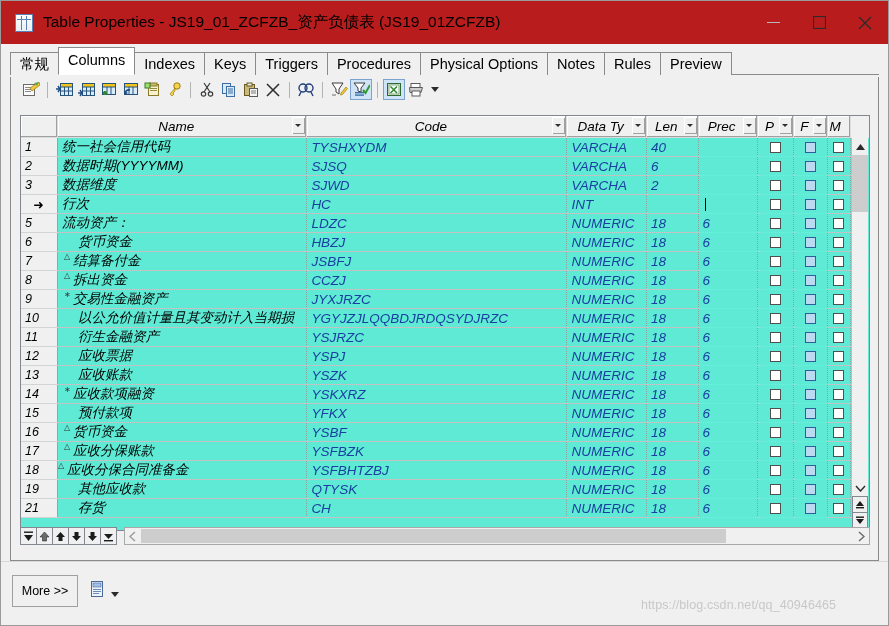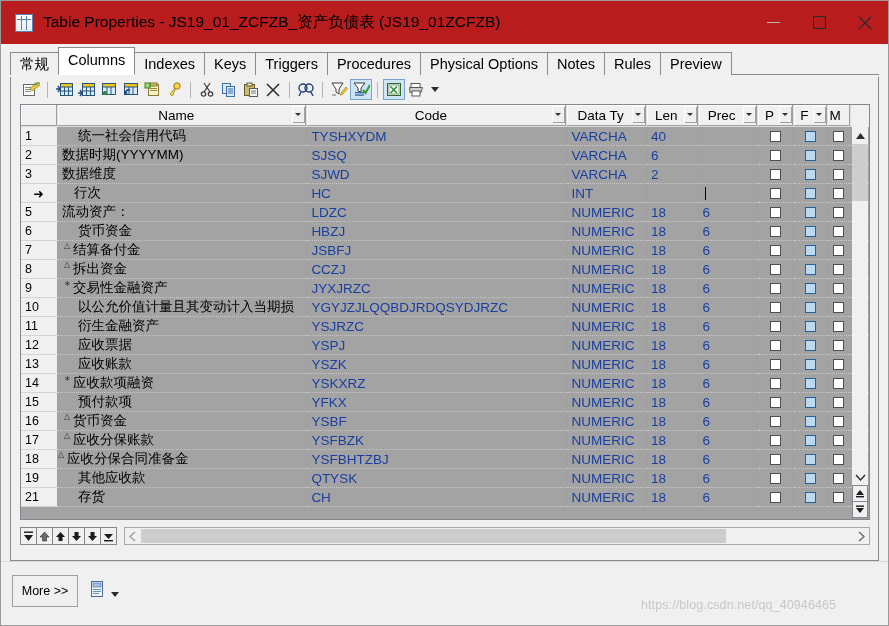--- a/index.html
+++ b/index.html
@@ -34,21 +34,21 @@
   .page{position:absolute;left:9px;top:76px;width:869px;height:484px;background:#f0f0f0;border:1px solid #8a8a8a;border-top:none;box-sizing:border-box;}
 
   
   .toolbar{height:25px;display:flex;align-items:center;padding-left:9px;gap:0px;}
   .tb{width:22px;height:21px;display:flex;align-items:center;justify-content:center;box-sizing:border-box;border:1px solid transparent;}
   .tb.on{background:#cfe4f7;border:1px solid #7da2ce;}
   .tbsep{width:1px;height:16px;background:#b4b4b4;margin:0 5px;}
   .tbcaret{width:16px;height:21px;display:flex;align-items:center;justify-content:center;}
 
   
-  .gridwrap{position:absolute;left:9px;top:27px;width:850px;height:416px;background:#a3a3a3;border:1px solid #828790;box-sizing:border-box;}
+  .gridwrap{position:absolute;left:9px;top:38px;width:850px;height:416px;background:#5eead4;border:1px solid #828790;box-sizing:border-box;font-style:italic;}
   table.grid{border-collapse:collapse;table-layout:fixed;width:100%;}
   .hdr th{height:21px;background:#f0f0f0;border:1px solid #dcdcdc;border-top:none;border-left:none;
     box-shadow:inset -1px -1px 0 #a0a0a0, inset 1px 1px 0 #ffffff;
     font-weight:normal;font-size:13.5px;padding:0;position:relative;text-align:center;}
   .hdr th .lab{display:block;padding:0 14px 0 2px;overflow:hidden;white-space:nowrap;text-overflow:clip;}
   .hdr th .drop{position:absolute;right:1px;top:1px;width:13px;height:17px;background:#f0f0f0;
     box-shadow:inset 1px 1px 0 #ffffff, inset -1px -1px 0 #a0a0a0;}
   .hdr th .drop:after{content:"";position:absolute;left:3px;top:7px;border-left:3px solid transparent;border-right:3px solid transparent;border-top:3px solid #303030;}
   .hdr th.corner{width:34px;box-shadow:inset -1px -1px 0 #a0a0a0, inset 1px 1px 0 #ffffff;}
   .hdr th.sbcap{width:17px;background:#f0f0f0;box-shadow:none;border:none;}
@@ -329,21 +329,21 @@
               </th>
             <th>
                 <span class="lab">M</span>
               </th>
             <th class="sbcap"></th>
           </tr>
         </thead>
         <tbody id="grid-body">
             <tr>
               <td class="rownum">1</td>
-              <td class="cell name" style="padding-left: 20px;"><span>统一社会信用代码</span></td>
+              <td class="cell name" style="padding-left: 4px;"><span>统一社会信用代码</span></td>
               <td class="cell code">TYSHXYDM</td>
               <td class="cell dtype">VARCHA</td>
               <td class="cell len">40</td>
               <td class="cell prec"></td>
               <td class="cell cbx"><span class="ck"></span></td>
               <td class="cell cbx"><span class="ck blue"></span></td>
               <td class="cell cbx"><span class="ck"></span></td>
               <td class="cell" style="border-right: none;"></td>
             </tr>
             <tr>
@@ -365,21 +365,21 @@
               <td class="cell dtype">VARCHA</td>
               <td class="cell len">2</td>
               <td class="cell prec"></td>
               <td class="cell cbx"><span class="ck"></span></td>
               <td class="cell cbx"><span class="ck blue"></span></td>
               <td class="cell cbx"><span class="ck"></span></td>
               <td class="cell" style="border-right: none;"></td>
             </tr>
             <tr class="current">
               <td class="rownum rowarrow">➜</td>
-              <td class="cell name" style="padding-left: 16px;"><span>行次</span></td>
+              <td class="cell name" style="padding-left: 4px;"><span>行次</span></td>
               <td class="cell code">HC</td>
               <td class="cell dtype">INT</td>
               <td class="cell len"></td>
               <td class="cell prec"><span class="caret"></span></td>
               <td class="cell cbx"><span class="ck"></span></td>
               <td class="cell cbx"><span class="ck blue"></span></td>
               <td class="cell cbx"><span class="ck"></span></td>
               <td class="cell" style="border-right: none;"></td>
             </tr>
             <tr>

